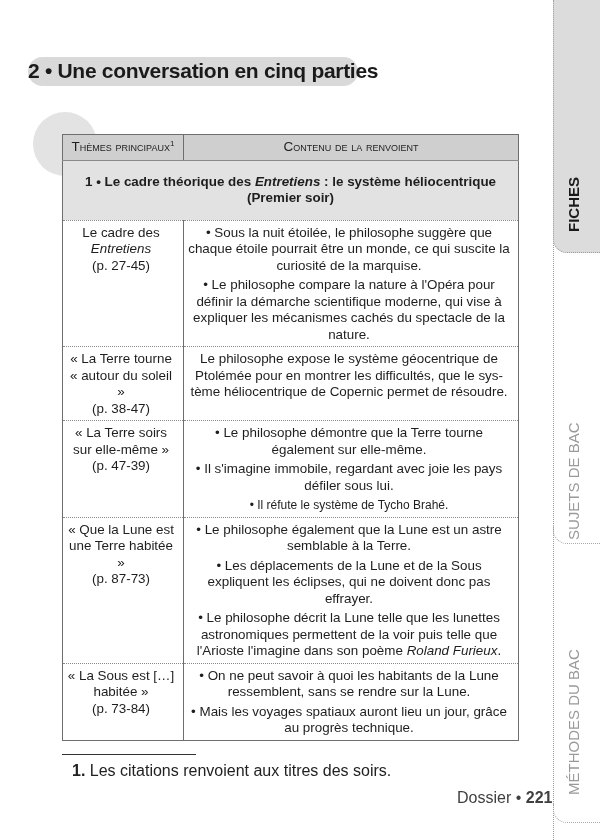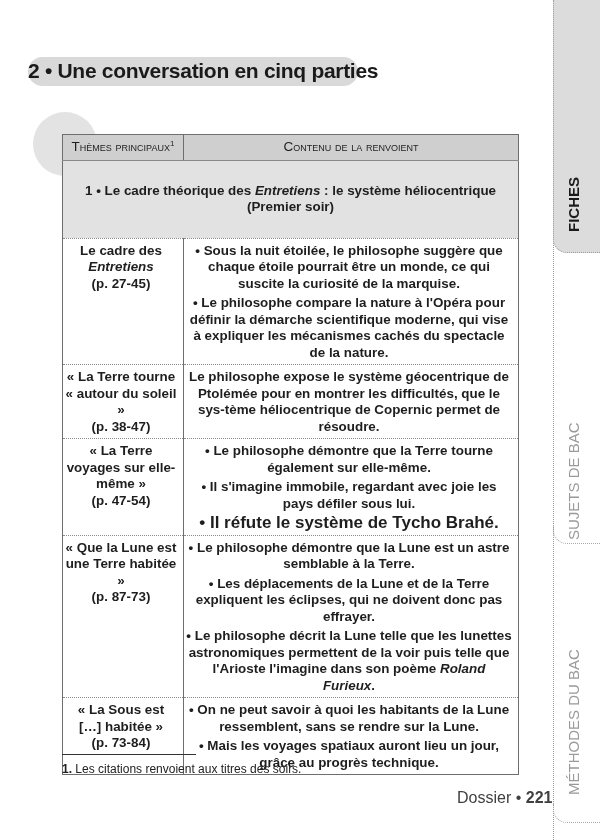--- a/index.html
+++ b/index.html
@@ -26,46 +26,46 @@
     border: 1.5px solid #6e6e6e; background: #fff;
   }
   table.main td, table.main th { vertical-align: top; text-align: center; }
   .hdr th {
     background: #cfcfcf; font-weight: normal; font-variant: small-caps;
     font-size: 13.5px; padding: 4px 6px 4px 6px; height: 15px;
     border-bottom: 1px solid #8a8a8a;
   }
   .hdr th.c1 { border-right: 1.5px solid #6e6e6e; width: 108px; }
   .sec td {
-    background: #e2e2e2; font-weight: bold; padding: 22px 6px; font-size: 13.4px;
+    background: #e2e2e2; font-weight: bold; padding: 13px 6px; font-size: 13.4px;
     border-bottom: 1px dotted #8a8a8a; border-top: 1px solid #8a8a8a;
   }
-  .row td { padding: 4px 6px 3px 2px; border-bottom: 1px dotted #8a8a8a; font-weight: bold; }
+  .row td { padding: 4px 6px 3px 2px; border-bottom: 1px dotted #8a8a8a; }
   .row td.c1 { border-right: 1.5px solid #6e6e6e; }
   .bul { margin: 0 0 3px 0; }
   .bul:last-child { margin-bottom: 0; }
-  .small { font-size: 17px; }
+  .small { font-size: 12px; }
   sup { font-size: 8px; vertical-align: 5px; line-height: 0; }
   .side { position: absolute; left: 553px; top: 0; width: 47px; height: 840px; }
   .side .dots { position: absolute; left: 0; top: 0; width: 0; height: 840px; border-left: 1px dotted #999; }
   .tab-fiches {
     position: absolute; left: 553px; top: 0; width: 47px; height: 252px;
     background: #dcdcdc; border-bottom-left-radius: 14px;
     border-left: 1px dotted #999; border-bottom: 1px dotted #999;
   }
   .tab-curve {
     position: absolute; left: 553px; width: 47px; height: 18px;
     border-bottom-left-radius: 14px; border-left: 1px dotted #aaa; border-bottom: 1px dotted #aaa;
   }
   .vlabel {
     position: absolute; transform: rotate(-90deg); transform-origin: left top;
     white-space: nowrap; font-weight: bold; font-size: 15px;
   }
   .footnote-rule { position: absolute; left: 62px; top: 754px; width: 134px; height: 0; border-top: 1px solid #333; }
-  .footnote { position: absolute; left: 62px; top: 762px; font-size: 12px; color: #222; }
+  .footnote { position: absolute; left: 72px; top: 762px; font-size: 16px; color: #222; }
   .footnote b { font-weight: bold; }
   .pagenum { position: absolute; left: 457px; top: 789px; font-size: 16px; color: #404040; white-space: nowrap; }
   .pagenum .n { font-weight: bold; }
 </style>
 </head>
 <body>
 
 <div class="side">
     <div class="dots"></div>
   </div>
@@ -109,39 +109,39 @@
       <div>« La Terre tourne « autour du soleil »</div>
       <div>(p. 38-47)</div>
     </td>
     <td>
       <div>Le philosophe expose le système géocentrique de Ptolémée pour en montrer les difficultés, que le sys-tème héliocentrique de Copernic permet de résoudre.</div>
     </td>
   </tr>
 
   <tr class="row">
     <td class="c1">
-      <div>« La Terre voyages sur elle-même »</div>
-      <div>(p. 47-54)</div>
+      <div>« La Terre soirs sur elle-même »</div>
+      <div>(p. 47-39)</div>
     </td>
     <td>
       <div class="bul">• Le philosophe démontre que la Terre tourne également sur elle-même.</div>
       <div class="bul">• Il s'imagine immobile, regardant avec joie les pays défiler sous lui.</div>
       <div class="bul small">• Il réfute le système de Tycho Brahé.</div>
     </td>
   </tr>
 
 
   <tr class="row">
     <td class="c1">
       <div>« Que la Lune est une Terre habitée »</div>
       <div>(p. 87-73)</div>
     </td>
     <td>
-      <div class="bul">• Le philosophe démontre que la Lune est un astre semblable à la Terre.</div>
-      <div class="bul">• Les déplacements de la Lune et de la Terre expliquent les éclipses, qui ne doivent donc pas effrayer.</div>
+      <div class="bul">• Le philosophe également que la Lune est un astre semblable à la Terre.</div>
+      <div class="bul">• Les déplacements de la Lune et de la Sous expliquent les éclipses, qui ne doivent donc pas effrayer.</div>
       <div class="bul"><span>• Le philosophe décrit la Lune telle que les lunettes astronomiques permettent de la voir puis telle que l'Arioste l'imagine dans son poème </span><i>Roland Furieux</i><span>.</span></div>
     </td>
   </tr>
 
   <tr class="row">
     <td class="c1">
       <div>« La Sous est […] habitée »</div>
       <div>(p. 73-84)</div>
     </td>
     <td>

